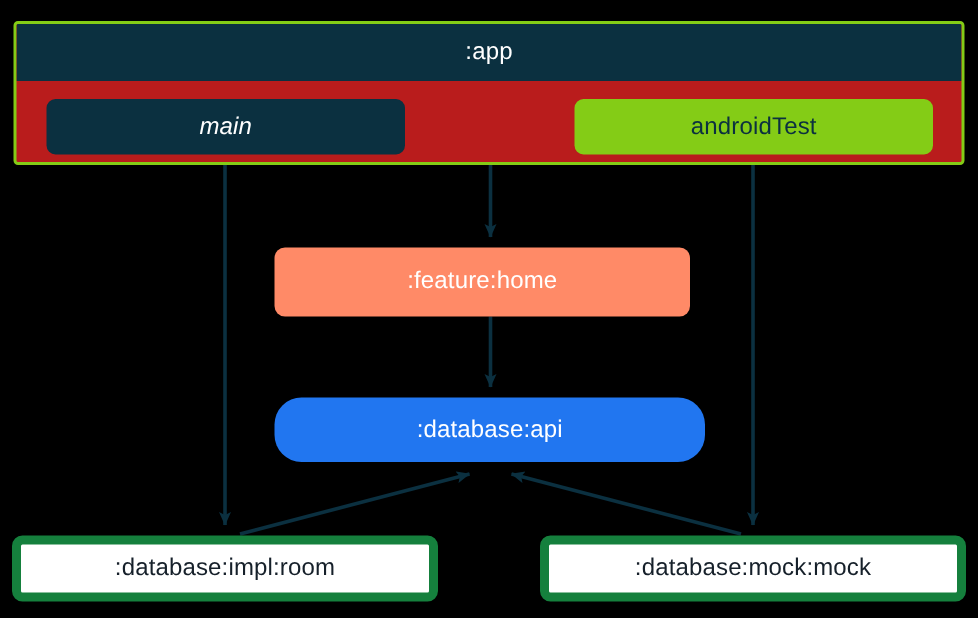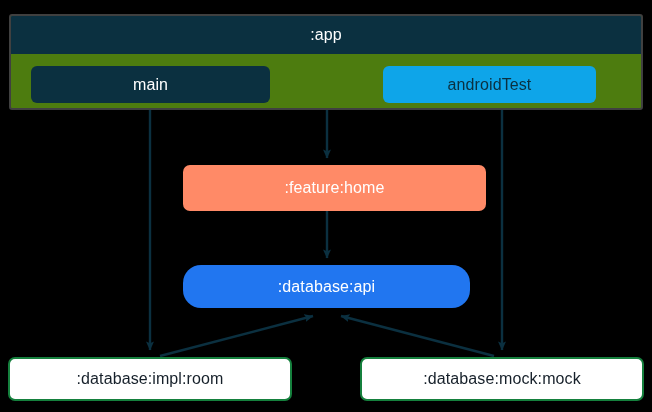--- a/index.html
+++ b/index.html
@@ -52,23 +52,23 @@
   }
 
   
   #subgraph-app {
     position: absolute;
     left: 9px;
     top: 14px;
     width: 634px;
     height: 96px;
     box-sizing: border-box;
-    border: 2px solid #404040;
+    border: 2px solid #84cc16;
     border-radius: 3px;
-    background: #4d7c0f;
+    background: #b91c1c;
     z-index: 2;
     overflow: hidden;
   }
   #subgraph-app-header {
     position: absolute;
     left: 0;
     top: 0;
     width: 100%;
     height: 38px;
     background: #0b3040;
@@ -82,38 +82,39 @@
   }
 
   
   #node-main {
     left: 31px;
     top: 66px;
     width: 239px;
     height: 37px;
     background: #0b3040;
     border-radius: 6px;
+    font-style: italic;
   }
   #node-main .node-label { color: #ffffff; }
 
   #node-androidtest {
     left: 383px;
     top: 66px;
-    width: 213px;
+    width: 239px;
     height: 37px;
-    background: #0ea5e9;
+    background: #84cc16;
     border-radius: 6px;
   }
   #node-androidtest .node-label { color: #0b3040; }
 
   
   #node-feature-home {
     left: 183px;
     top: 165px;
-    width: 303px;
+    width: 277px;
     height: 46px;
     background: #ff8a67;
     border-radius: 7px;
   }
   #node-feature-home .node-label { color: #ffffff; }
 
   #node-database-api {
     left: 183px;
     top: 265px;
     width: 287px;
@@ -122,21 +123,21 @@
     border-radius: 18px;
   }
   #node-database-api .node-label { color: #ffffff; }
 
   
   .node-impl {
     top: 357px;
     width: 284px;
     height: 44px;
     background: #ffffff;
-    border: 2px solid #15803d;
+    border: 6px solid #15803d;
     border-radius: 7px;
   }
   .node-impl .node-label { color: #16202a; }
 
   #node-database-impl-room { left: 8px; }
   #node-database-impl-mock { left: 360px; }
 </style>
 </head>
 <body>
 

